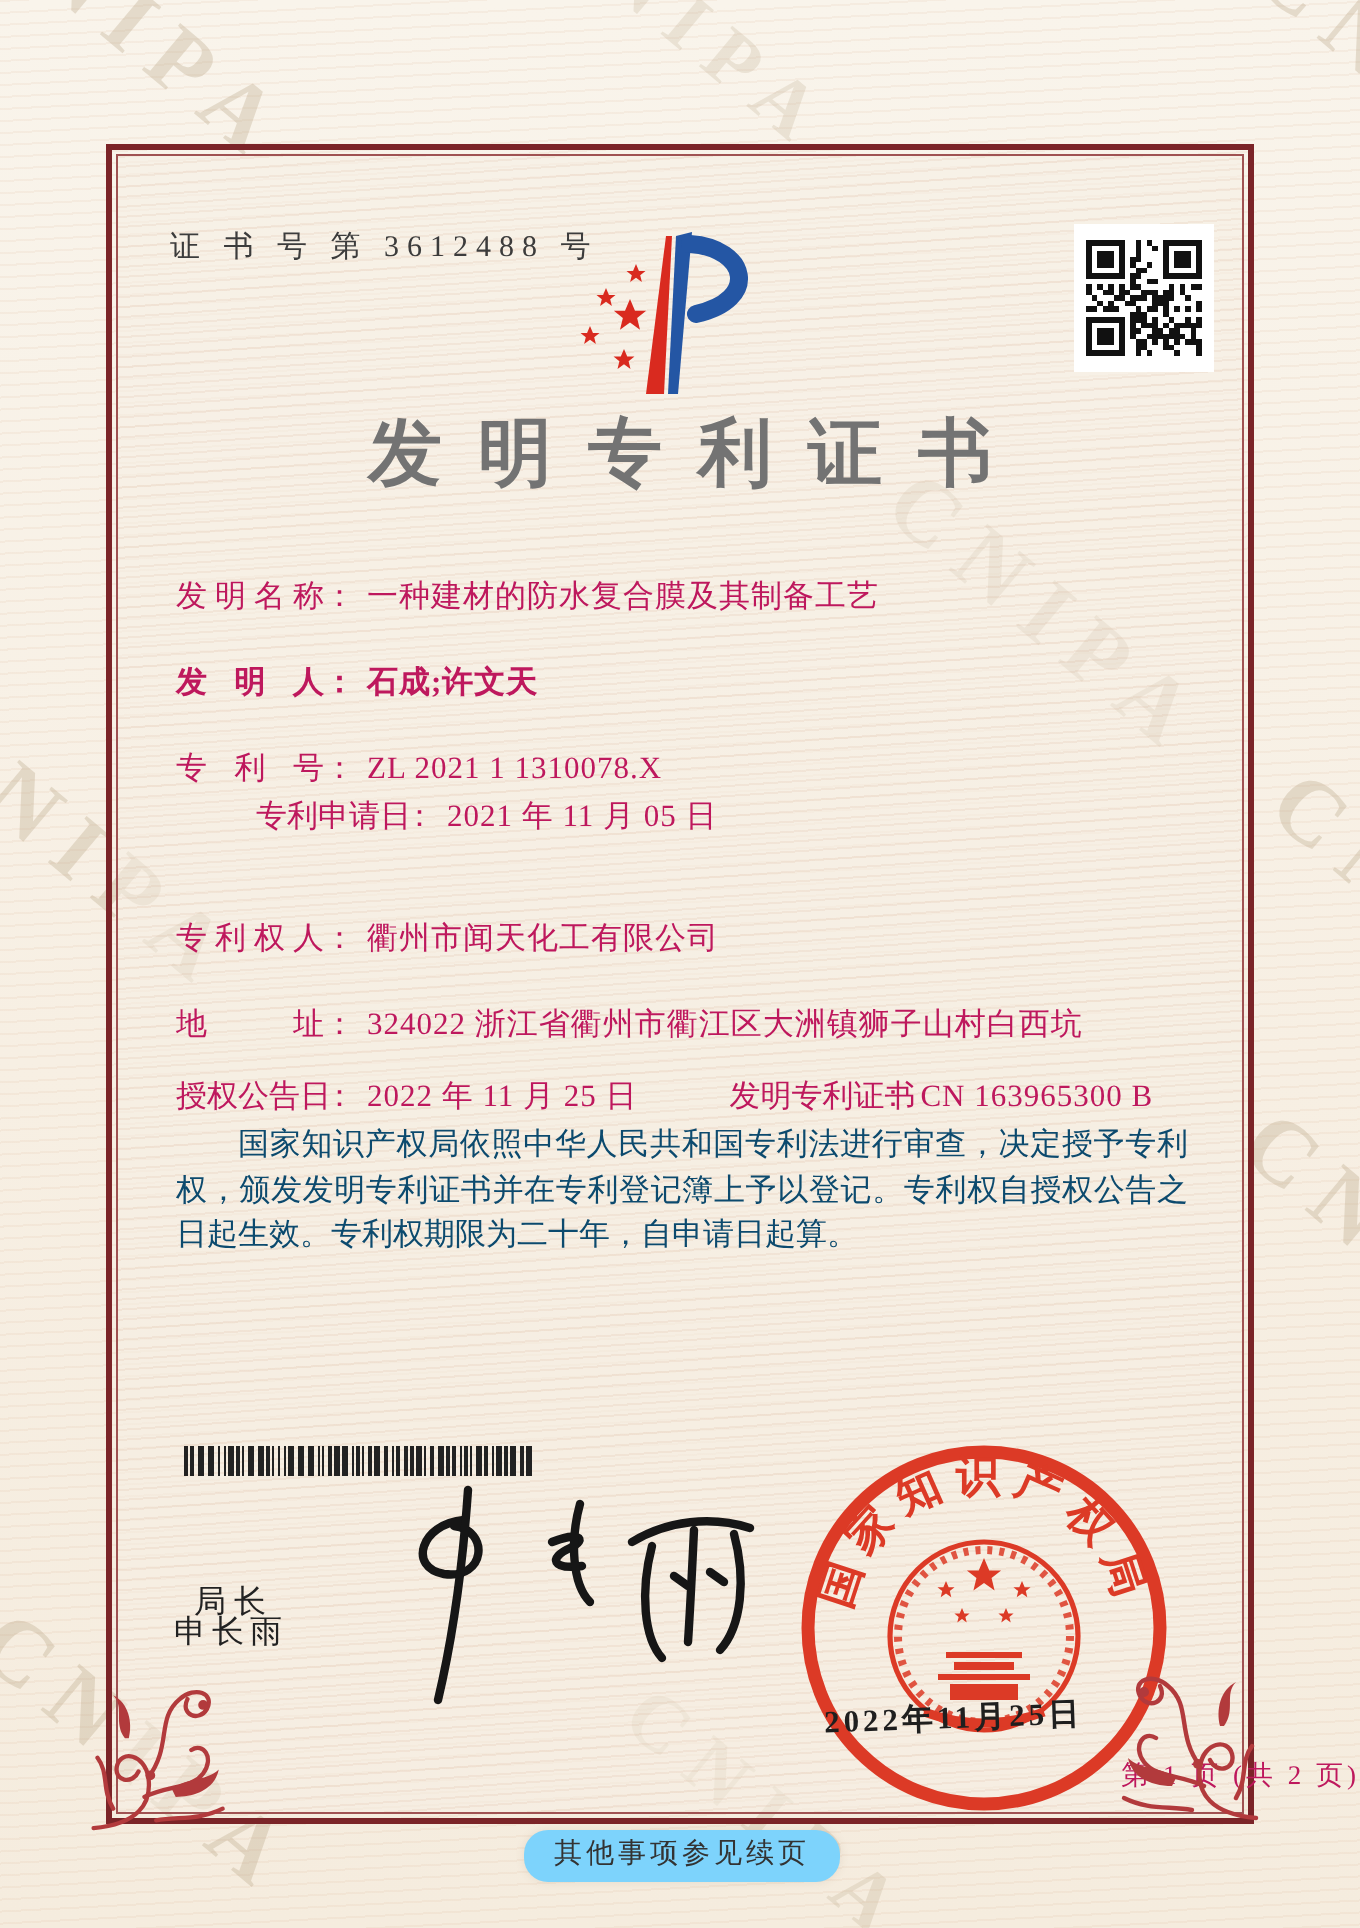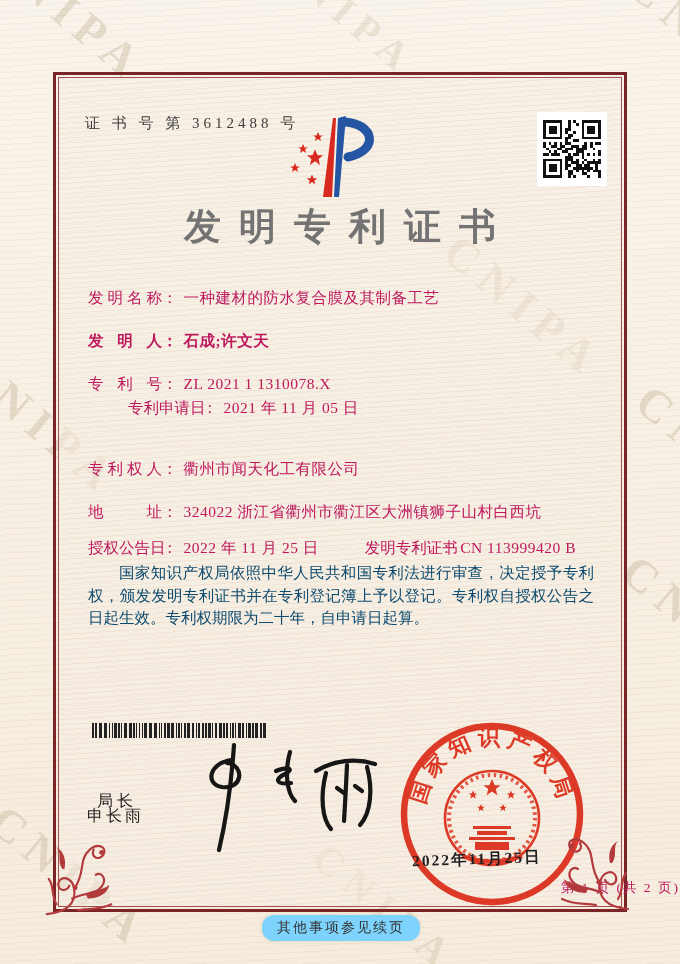--- a/index.html
+++ b/index.html
@@ -117,21 +117,21 @@
 </div>
 <div class="abs frow" style="top:459px;">
   <span class="flabel">专利权人</span><span class="fcolon">：</span><span class="fval">衢州市闻天化工有限公司</span>
 </div>
 <div class="abs frow" style="top:502px;">
   <span class="flabel">地址</span><span class="fcolon">：</span><span class="fval">324022 浙江省衢州市衢江区大洲镇狮子山村白西坑</span>
 </div>
 <div class="abs frow" style="top:538px;">
   <span class="flabel">授权公告日</span><span class="fcolon">：</span><span class="fval">2022 年 11 月 25 日</span>
   <span class="frow2">
-    <span class="flabel">发明专利证书</span><span class="fcolon">：</span><span class="fval">CN 113999420 B</span>
+    <span class="flabel">发明专利证书</span><span class="fcolon">：</span><span class="fval">CN 163965300 B</span>
   </span>
 </div>
 
 <div class="abs paras">
   <p>国家知识产权局依照中华人民共和国专利法进行审查，决定授予专利权，颁发发明专利证书并在专利登记簿上予以登记。专利权自授权公告之日起生效。专利权期限为二十年，自申请日起算。</p>
 </div>
 
 <div class="abs barcode">
   <svg width="178" height="15" viewBox="0 0 178 15" preserveAspectRatio="none">
     <path id="bc-path" fill="#222" d="M0 0h2v15h-2zM3 0h2v15h-2zM7 0h3v15h-3zM12 0h3v15h-3zM17 0h1v15h-1zM20 0h1v15h-1zM22 0h3v15h-3zM26 0h2v15h-2zM29 0h1v15h-1zM32 0h3v15h-3zM37 0h3v15h-3zM41 0h2v15h-2zM44 0h1v15h-1zM47 0h1v15h-1zM50 0h1v15h-1zM52 0h3v15h-3zM57 0h3v15h-3zM62 0h3v15h-3zM67 0h1v15h-1zM69 0h1v15h-1zM72 0h2v15h-2zM75 0h3v15h-3zM79 0h3v15h-3zM84 0h1v15h-1zM86 0h2v15h-2zM89 0h1v15h-1zM92 0h2v15h-2zM95 0h3v15h-3zM100 0h2v15h-2zM104 0h1v15h-1zM106 0h2v15h-2zM110 0h2v15h-2zM113 0h2v15h-2zM116 0h3v15h-3zM120 0h1v15h-1zM123 0h2v15h-2zM127 0h3v15h-3zM131 0h2v15h-2zM134 0h2v15h-2zM138 0h1v15h-1zM140 0h2v15h-2zM143 0h1v15h-1zM146 0h3v15h-3zM150 0h2v15h-2zM154 0h1v15h-1zM156 0h3v15h-3zM160 0h2v15h-2zM163 0h3v15h-3zM168 0h2v15h-2zM171 0h3v15h-3z"></path>

